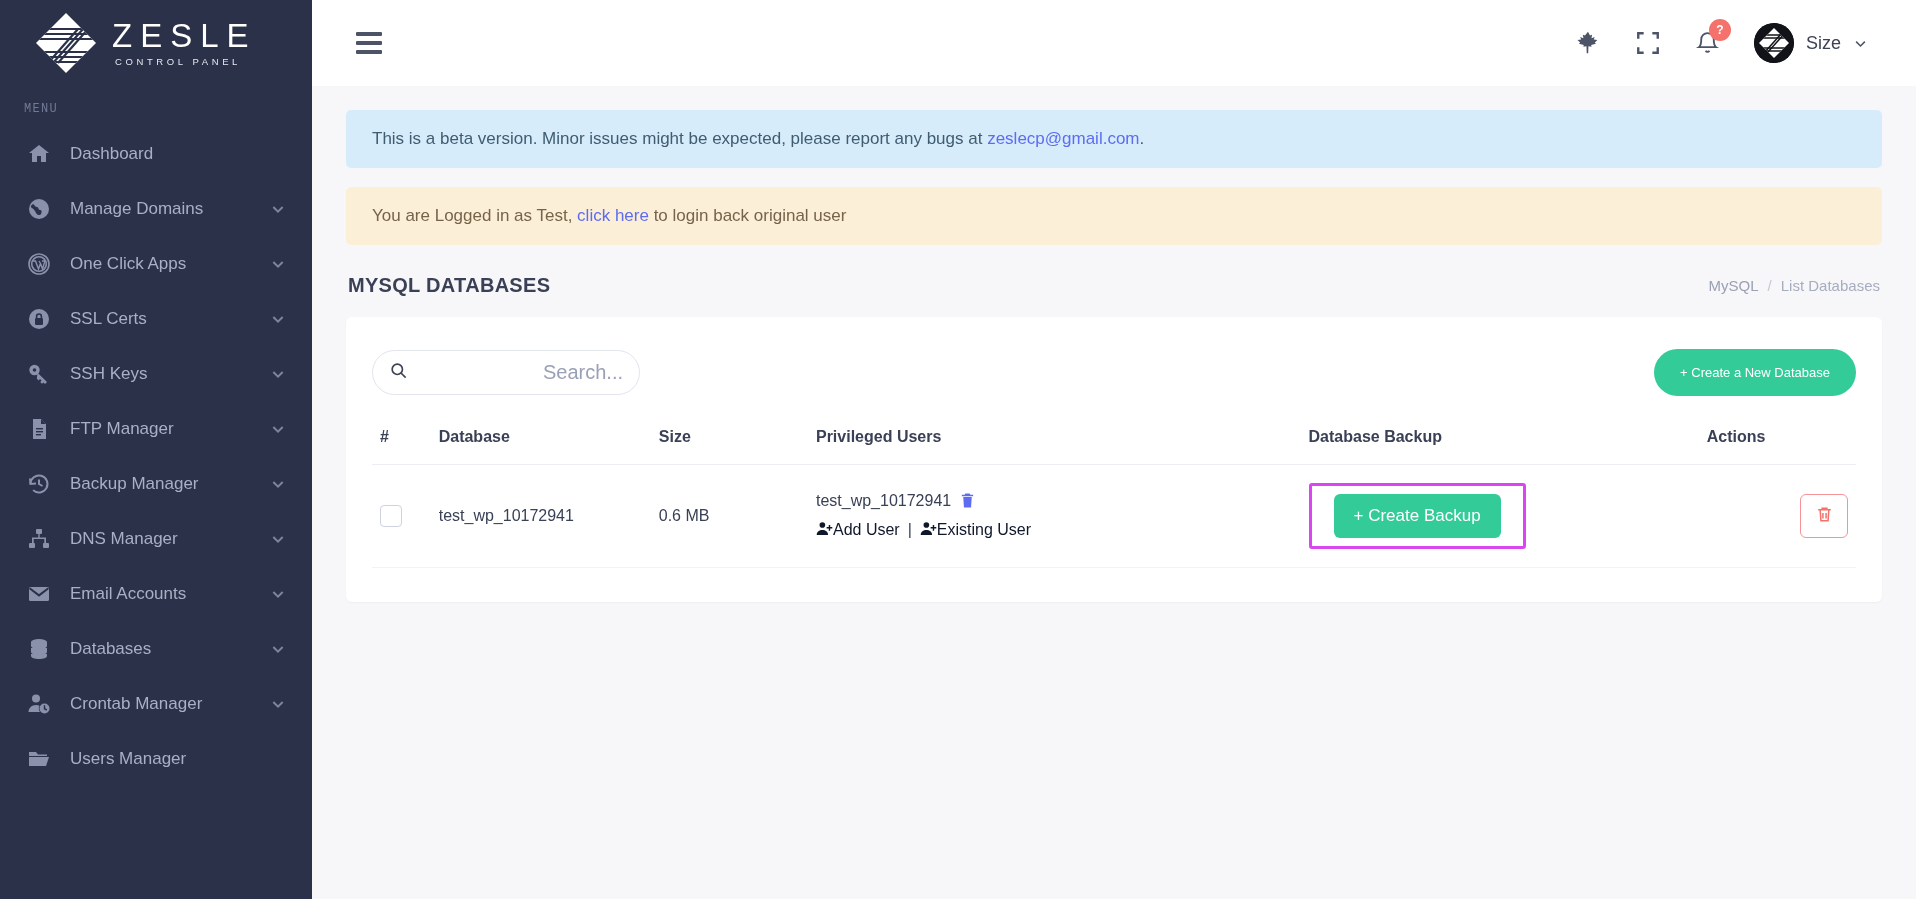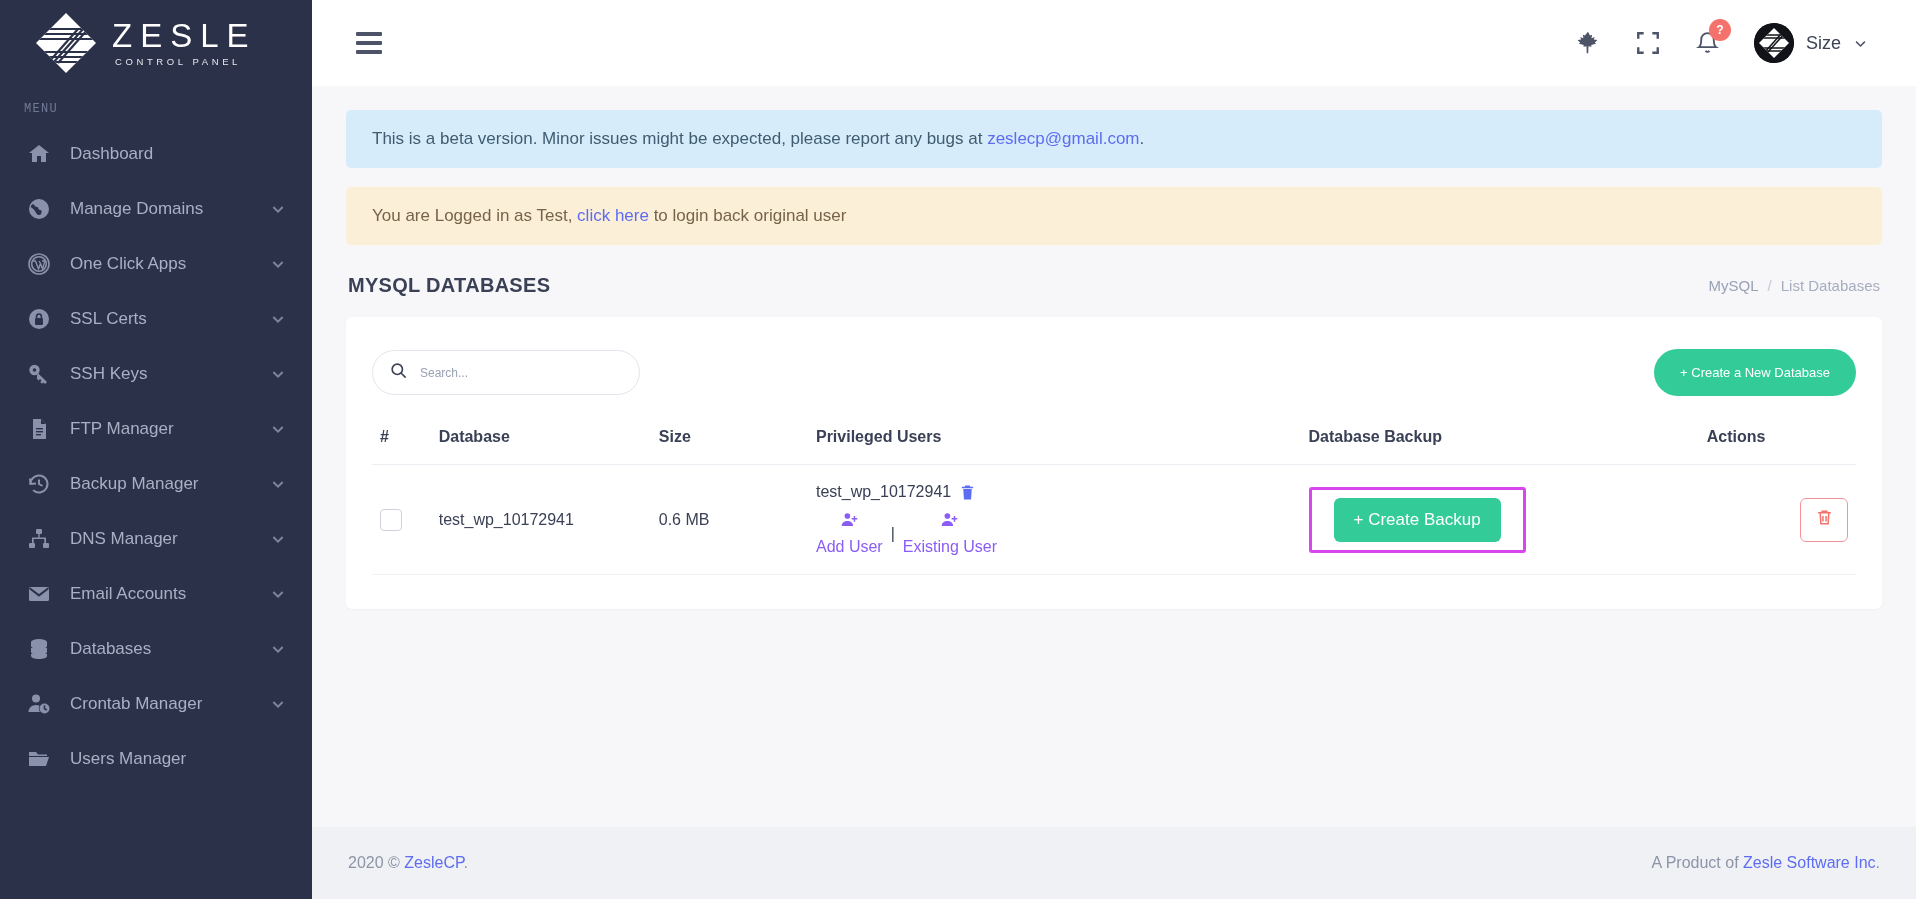--- a/index.html
+++ b/index.html
@@ -136,24 +136,25 @@
     width: 268px; height: 45px;
     border: 1px solid #e2e5ec;
     border-radius: 23px;
     padding: 0 16px;
     gap: 12px;
     background: #fff;
   }
   .search-wrap svg { color:#3d4355; flex:0 0 auto;}
   .search-input {
     border: none; outline: none;
-    font-size: 12px; color: #3b82f6;
+    font-size: 20px; color: #3b82f6;
     width: 100%;
     font-family: "Liberation Sans", sans-serif;
     background: transparent;
+    text-align: right;
   }
   .search-input::placeholder { color: #9aa1b5; }
   .btn-green {
     background: #33cc99;
     color: #fff; border: none;
     border-radius: 24px;
     height: 47px;
     padding: 0 26px;
     font-size: 13px;
     cursor: pointer;
@@ -183,21 +184,21 @@
   th.col-actions, td.col-actions { text-align: right; padding-right: 26px; }
 
   .row-chk {
     width: 22px; height: 22px;
     border: 1px solid #cdd2de; border-radius: 4px;
     background: #fff; cursor: pointer; display:block;
   }
   .user-line1 { display:flex; align-items:center; gap:8px; margin-bottom: 10px; }
   .trash-sm { color:#5d6cf0; cursor:pointer; display:flex; }
   .user-links { display:flex; align-items:center; gap:8px; font-size:16px; }
-  .user-links a { color:#8b5cf6; text-decoration:none; display:flex; align-items:center; gap:6px;flex-direction:column;}
+  .user-links a { color:#0f172a; text-decoration:none; display:flex; align-items:center; }
   .user-links .pipe { color:#3a4055; }
   .backup-cell-wrap {
     display:inline-block;
     border: 3px solid #d946ef;
     border-radius: 3px;
     padding: 8px 22px;
     background: #fff;
   }
   .btn-backup {
     background:#33cc99; color:#fff; border:none;
@@ -621,23 +622,15 @@
                   </span>
                 </span>
               </td>
             </tr>
           </tbody>
         </table>
 
       </div>
     </div>
 
-    <footer class="footer">
-      <div>
-        <span>2020 © </span><a href="#">ZesleCP</a><span>.</span>
-      </div>
-      <div>
-        <span>A Product of </span><a href="#">Zesle Software Inc</a><span>.</span>
-      </div>
-    </footer>
 
   </div>
 </div>
 
 </body></html>

